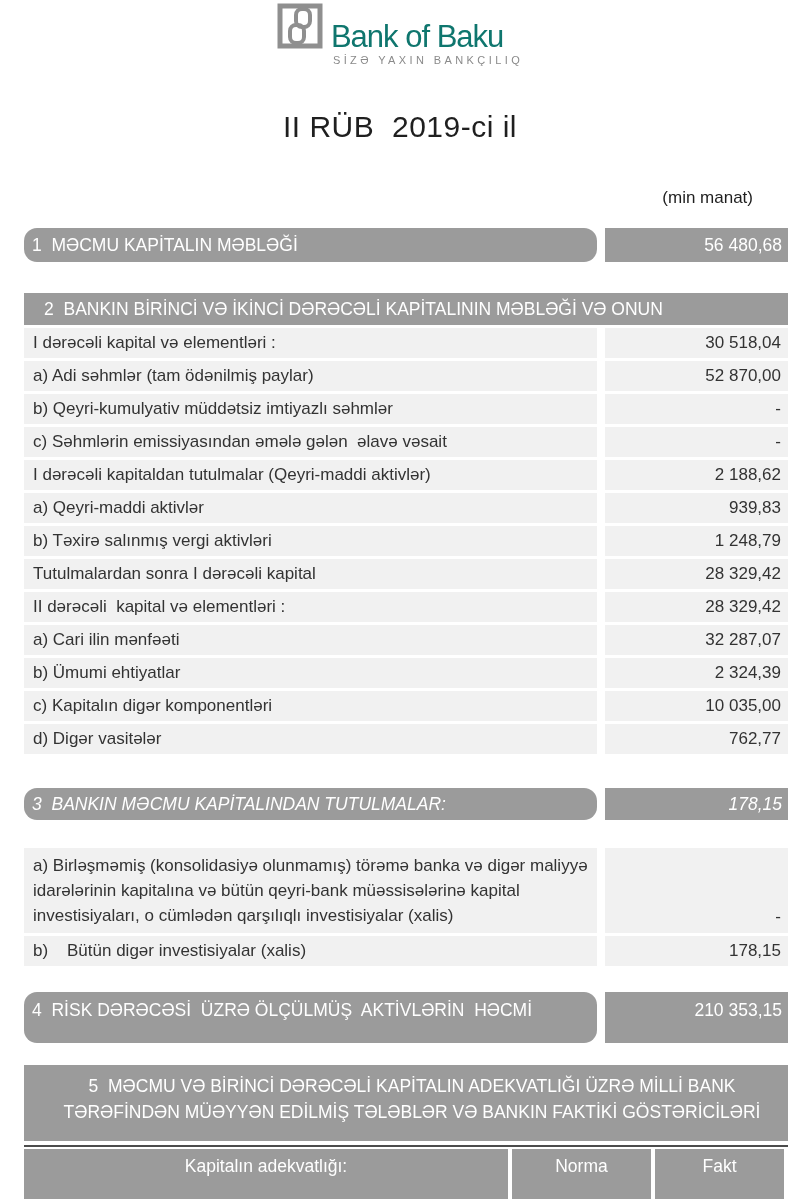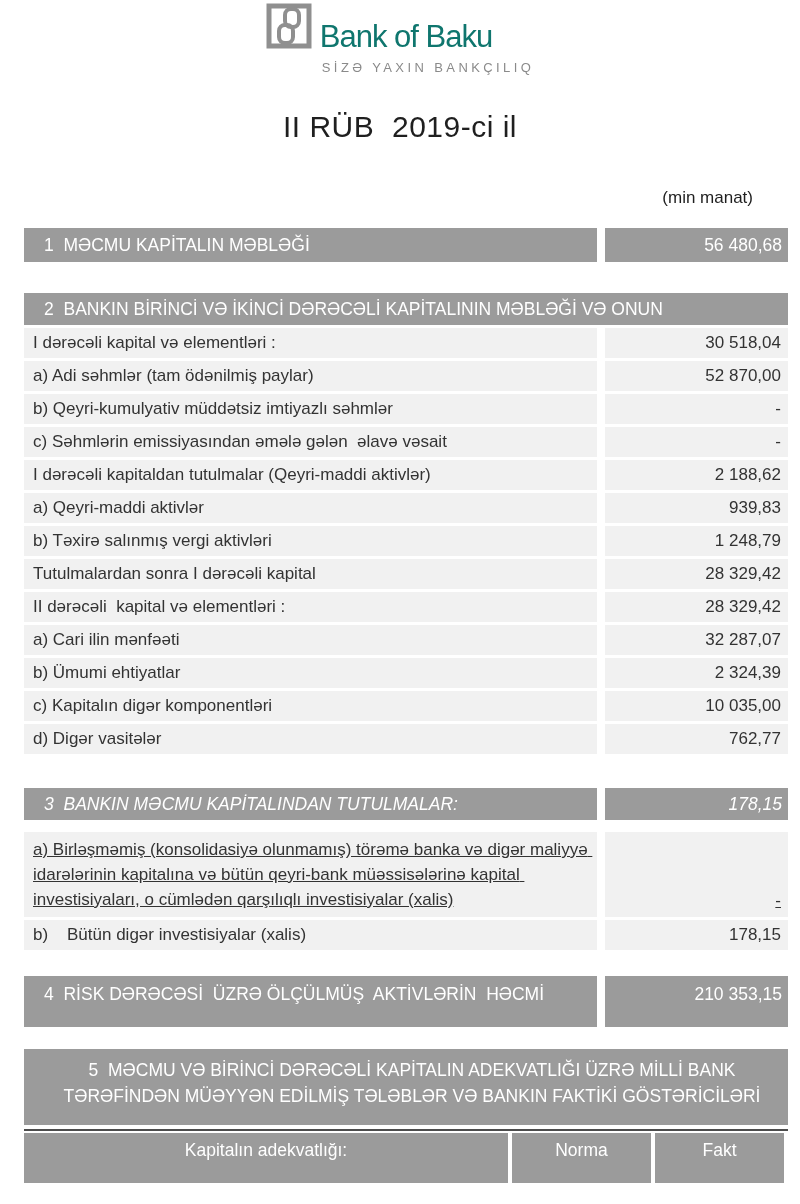--- a/index.html
+++ b/index.html
@@ -6,59 +6,59 @@
   html,body { width:800px; height:1204px; overflow:hidden; background:#ffffff;
               font-family:"Liberation Sans", sans-serif; color:#333; }
   .page { width:800px; height:1204px; position:relative; }
   .content { margin-left:24px; width:764px; }
 
   
   .logo-row { display:flex; justify-content:center; align-items:flex-start; padding-top:3px; height:52px; }
   .logo-mark { width:46px; height:46px; margin-right:8px; }
   .brand-col { display:flex; flex-direction:column; }
   .brand-name { font-size:31px; font-weight:400; color:#0f766e; letter-spacing:-1px; line-height:34px;margin-top:17px; }
-  .brand-tagline { font-size:13px; color:#8a8a8a; letter-spacing:3.4px; margin-top:6px; padding-left:2px; white-space:nowrap; }
+  .brand-tagline { font-size:11px; color:#8a8a8a; letter-spacing:3.4px; margin-top:0; padding-left:2px; white-space:nowrap; }
 
   
   .doc-title { margin-top:58px; text-align:center; font-size:30px; color:#1f1f1f; white-space:pre-wrap; letter-spacing:0.5px; }
 
   
   .unit-note { margin-top:44px; text-align:right; padding-right:35px; font-size:17px; color:#1f1f1f; }
 
   
   .split { display:flex; }
   .split .c-label { width:573px; }
   .split .c-gap   { width:8px; background:#ffffff; }
   .split .c-value { width:183px; text-align:right; }
 
   .sec-header { margin-top:0; }
   .sec-header .c-label, .sec-header .c-value, .bar-full {
       background:#9b9b9b; color:#ffffff; }
-  .sec-header .c-label { padding-left:20px; white-space:pre-wrap; }
+  .sec-header .c-label { padding-left:8px; white-space:pre-wrap;border-radius:13px; }
   .sec-header .c-value { padding-right:6px; }
   .h34 .c-label, .h34 .c-value { height:34px; line-height:34px; font-size:17.5px; }
   .h32 .c-label, .h32 .c-value { height:32px; line-height:32px; font-size:17.5px;font-style:italic; }
   .h36 .c-label, .h36 .c-value { height:51px; line-height:36px; font-size:17.5px; }
 
   .bar-full { width:764px; font-size:17.5px; }
   .bar-sec2 { margin-top:31px; height:32px; line-height:32px; padding-left:20px; white-space:pre-wrap; }
   .bar-sec5 { margin-top:22px; height:76px; padding:8px 14px 0 26px; text-align:center; line-height:26px; white-space:pre-wrap; }
 
   .data-row { margin-top:3px; }
   .data-row .c-label { background:#f1f1f1; padding-left:9px; font-size:17px; color:#333;
                        height:30px; line-height:30px; white-space:pre-wrap; overflow:hidden; }
   .data-row .c-value { background:#f1f1f1; padding-right:7px; font-size:17px; color:#333;
                        height:30px; line-height:30px; }
   .data-row.multiline .c-label { height:85px; line-height:25px; padding-top:5px; }
   .data-row.multiline .c-value { height:85px; line-height:25px; display:flex;
                                  align-items:flex-end; justify-content:flex-end; padding-bottom:4px; }
 
   .mt-sec1 { margin-top:20px; }
   .mt-sec3 { margin-top:34px; }
-  .gap28   { margin-top:12px;text-decoration:underline; }
+  .gap28   { margin-top:28px; }
   .mt-sec4 { margin-top:26px; }
 
   
   .divider-dark { margin-top:4px; height:2px; background:#4c4c4c; width:764px; }
   .adequacy { margin-top:2px; display:flex; }
   .adequacy .cell { background:#9b9b9b; color:#ffffff; height:50px; font-size:17.5px;
                     display:flex; justify-content:center; padding-top:7px; }
   .adequacy .g { width:4px; background:#ffffff; }
   .adequacy .c1 { width:484px; }
   .adequacy .c2 { width:139px; }

